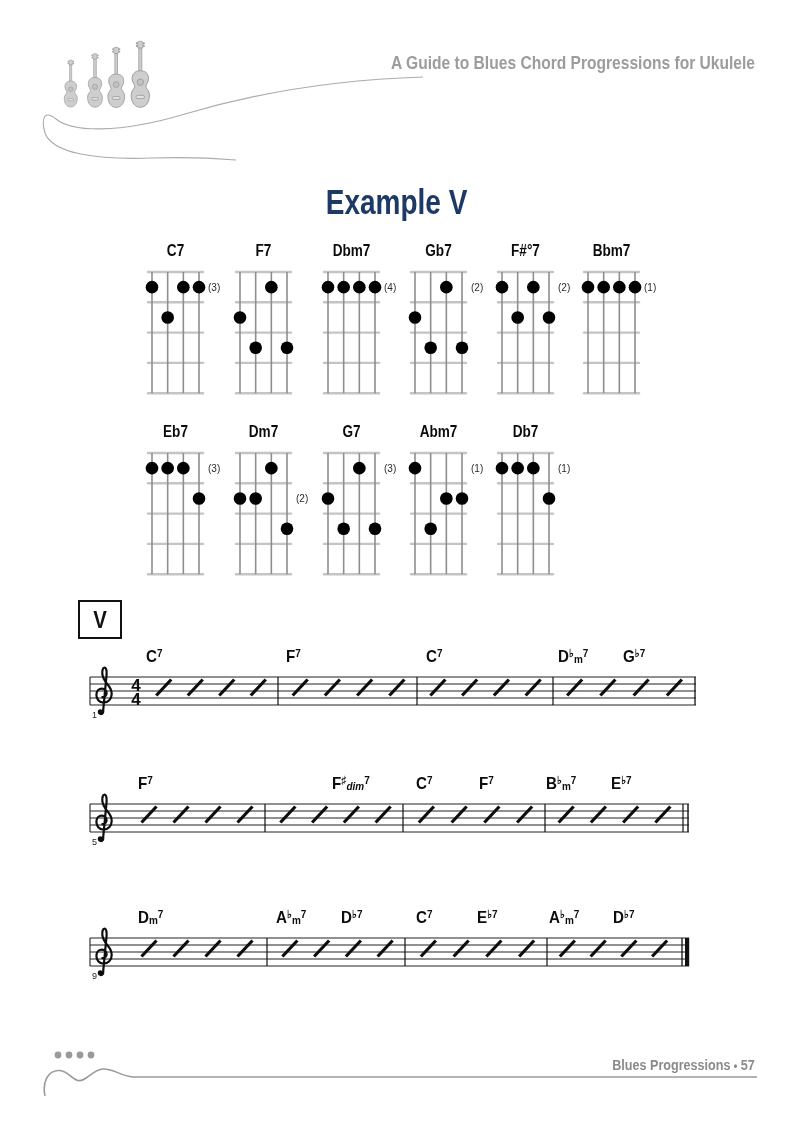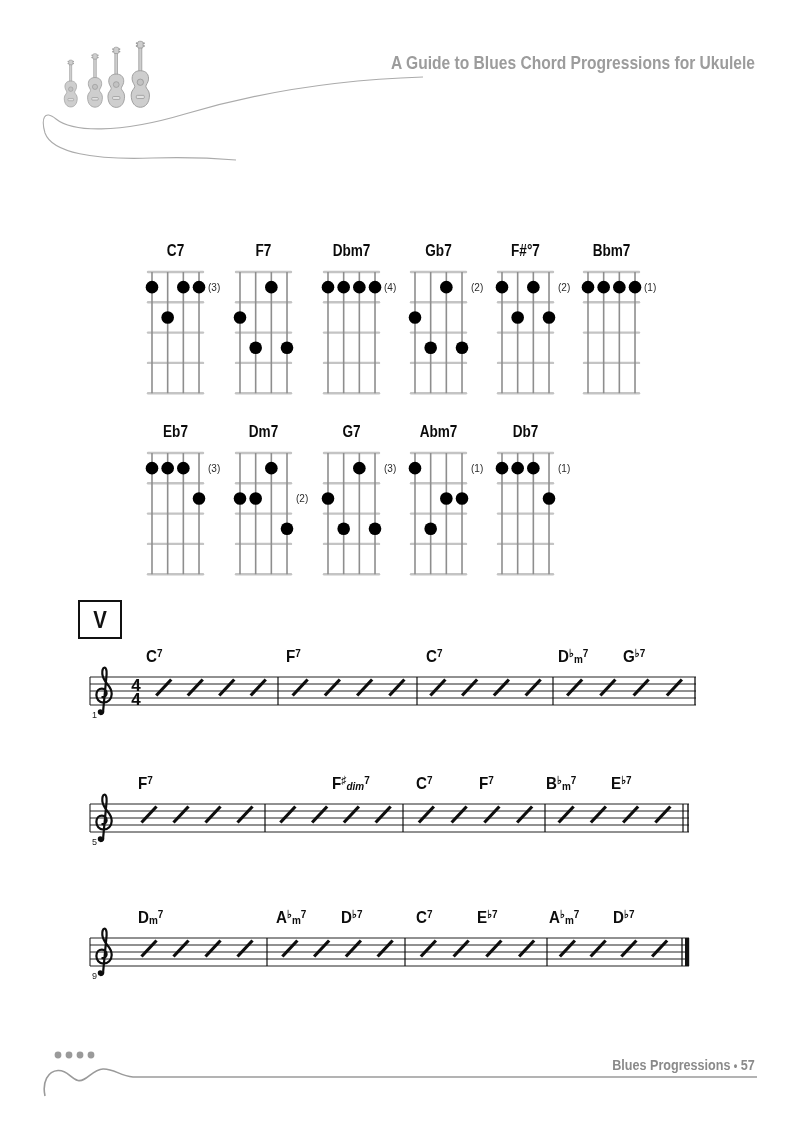--- a/index.html
+++ b/index.html
@@ -49,20 +49,21 @@
         <use href="#uke"></use>
       </g>
     <g transform="translate(128,40.5) scale(0.795)">
         <use href="#uke"></use>
       </g>
     <path d="M423,77 C330,80 252,94 185,114 C118,134 72,132 56,119 C44,109 41,119 45,133 C52,153 95,160 152,158 C183,157 212,158 236,160" fill="none" stroke="#ababab" stroke-width="1.1"></path>
   </svg>
 
   <div class="abs hdr-title">A Guide to Blues Chord Progressions for Ukulele</div>
 
+  <div class="abs page-title"><span>Example V</span></div>
 
   <div class="abs section-box">
     <span>V</span>
   </div>
 
   <svg id="music-svg" class="abs" style="top:0;left:0;" width="794" height="1123" viewBox="0 0 794 1123">
       <g>
         <line x1="148" y1="272" x2="203" y2="272" stroke="#c4c4c4" stroke-width="2.4" stroke-linecap="round"></line>
         <line x1="148" y1="302.3" x2="203" y2="302.3" stroke="#c4c4c4" stroke-width="2.4" stroke-linecap="round"></line>
         <line x1="148" y1="332.6" x2="203" y2="332.6" stroke="#c4c4c4" stroke-width="2.4" stroke-linecap="round"></line>

